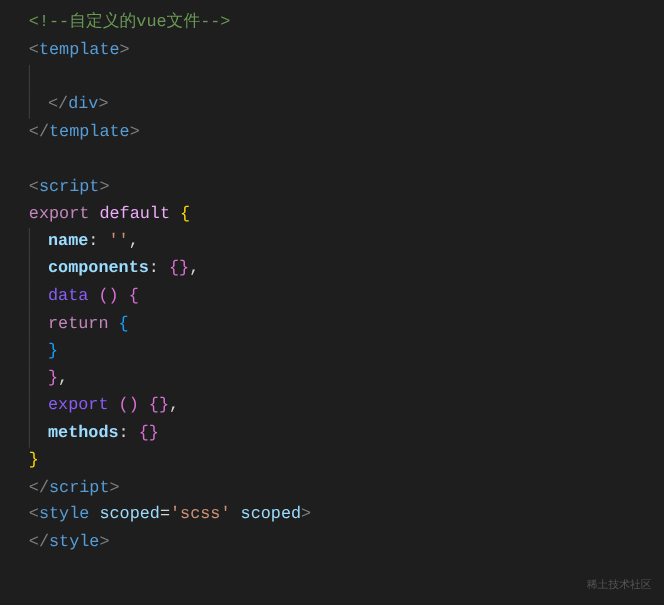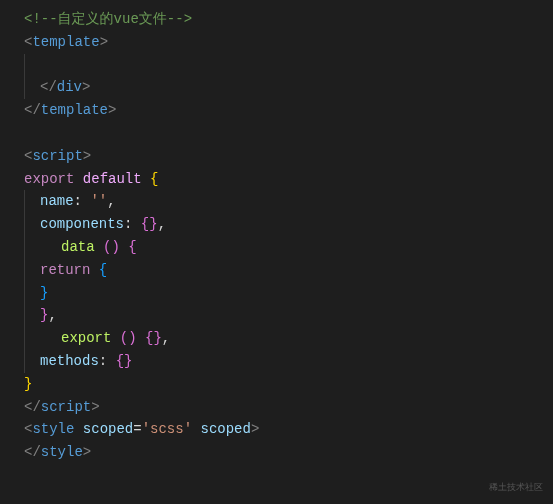--- a/index.html
+++ b/index.html
@@ -35,22 +35,22 @@
     }
     .comment { color: #6a9955; margin-top: 20px; }
     .tag-bracket { color: #808080; }
     .tag-name { color: #569cd6; text-align: right; }
     .keyword-export { color: #c586c0; }
     .keyword-default { color: #f0abfc; }
     .brace-yellow { color: #ffd700; }
     .brace-purple { color: #da70d6; }
     .brace-blue { color: #179fff; }
     .paren-purple { color: #da70d6; }
-    .property { color: #9cdcfe; }
-    .method { color: #bef264; margin-left: 21px; }
+    .property { color: #9cdcfe; font-weight: bold; }
+    .method { color: #8b5cf6; }
     .string { color: #ce9178; }
     .punct { color: #d4d4d4; }
     .attr-name { color: #9cdcfe; }
     .watermark {
       position: absolute;
       bottom: 10px;
       right: 10px;
       font-size: 9px;
       color: #555;
       font-family: sans-serif;

